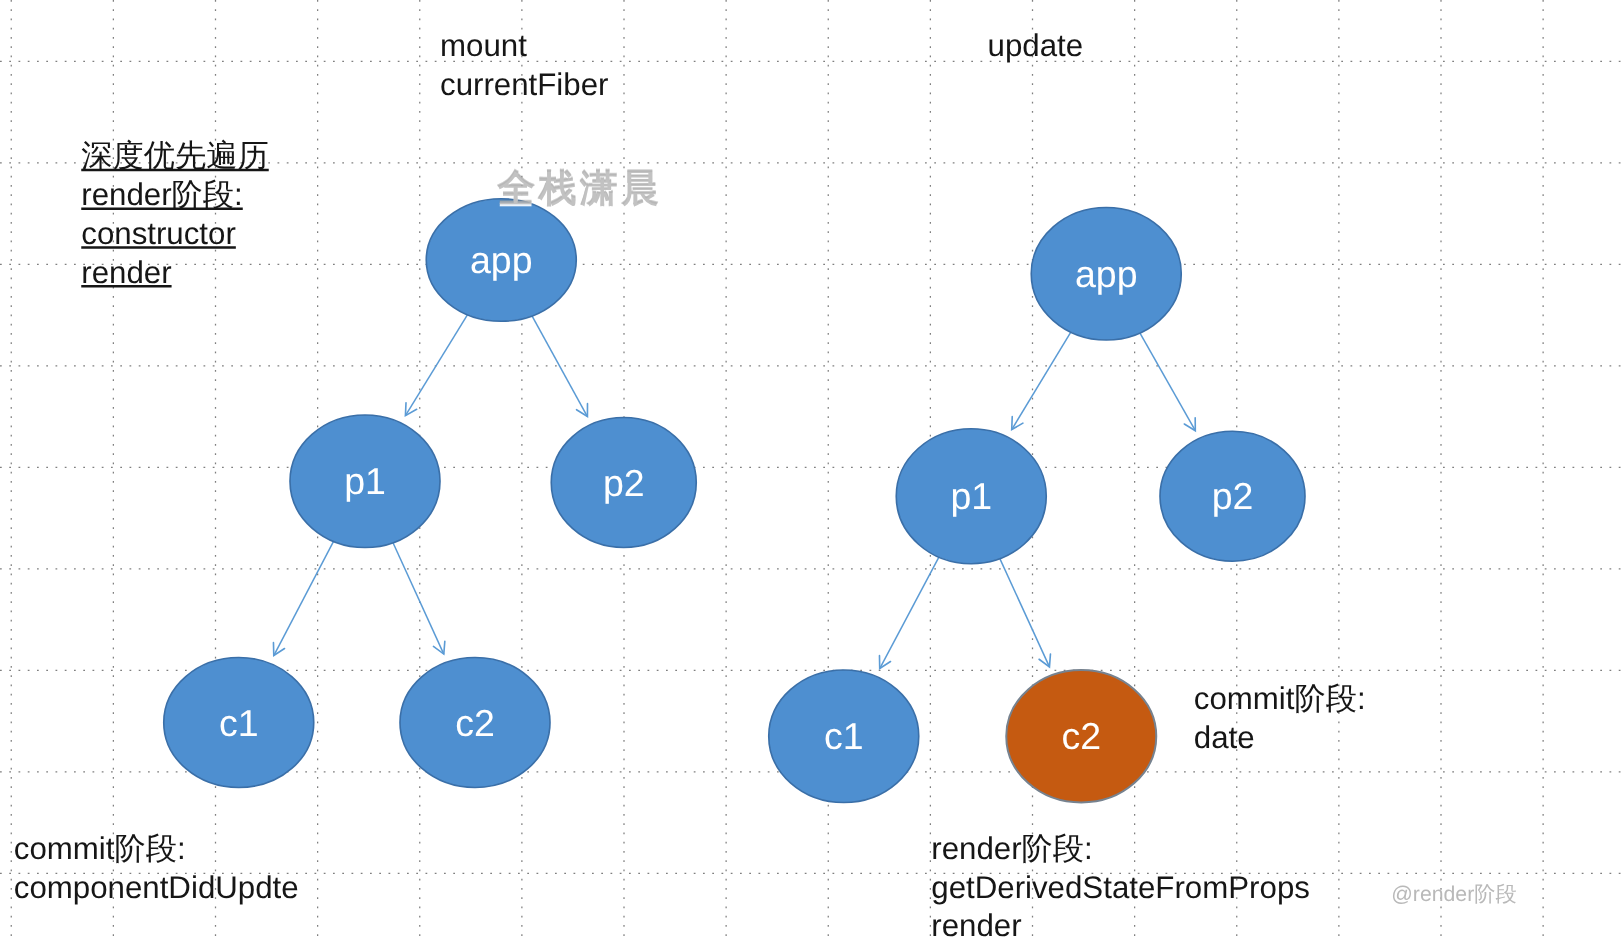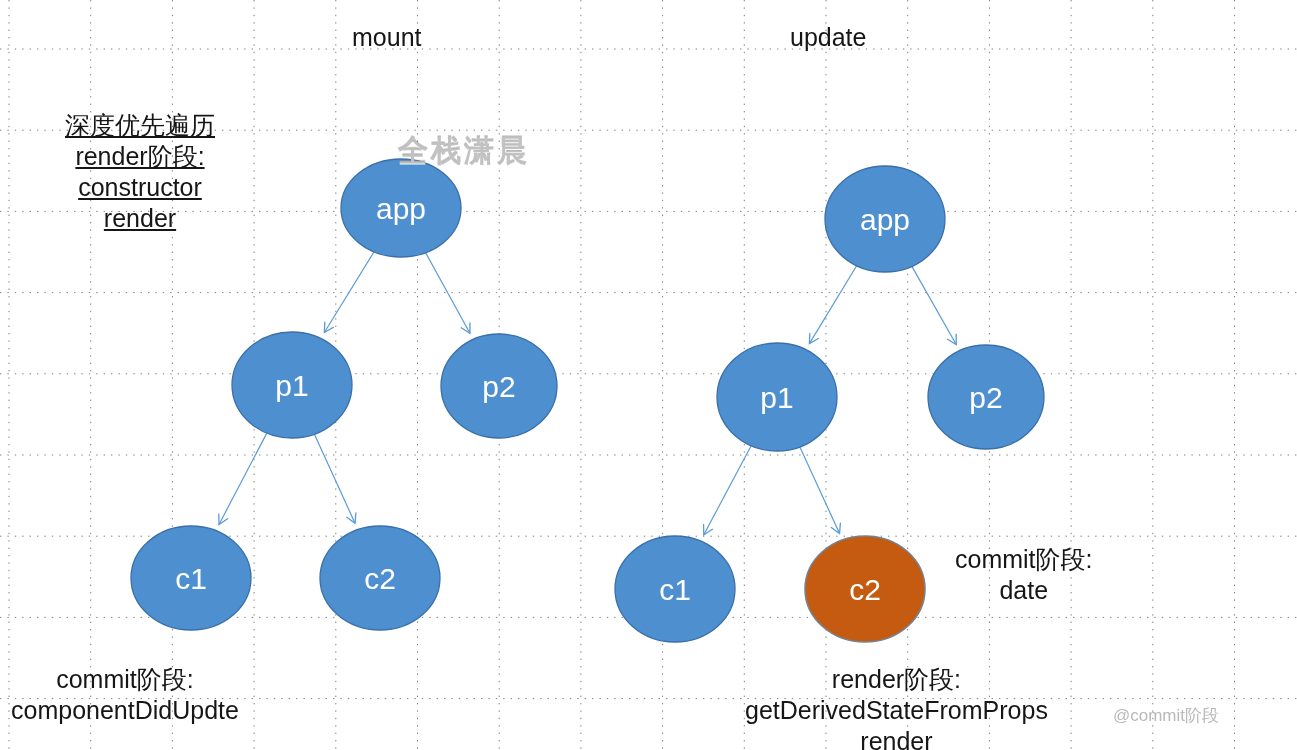--- a/index.html
+++ b/index.html
@@ -22,21 +22,21 @@
     height: 750px;
   }
   .annotation {
     position: absolute;
     color: #161616;
     font-size: 25px;
     line-height: 31px;
     white-space: nowrap;
     z-index: 3;
   }
-  .annotation-line { white-space: nowrap; text-align: center; }
+  .annotation-line { white-space: nowrap; }
   .annotation-line.cjk {
     font-family: "Liberation Serif", "DejaVu Serif", serif;
   }
   .watermark {
     position: absolute;
     z-index: 4;
     white-space: nowrap;
     pointer-events: none;
   }
   .watermark-brand {
@@ -128,32 +128,33 @@
       </g>
     </svg>
 <div class="annotation" style="left: 65px; top: 110px; text-decoration: underline;">
       <div class="annotation-line cjk">深度优先遍历</div>
       <div class="annotation-line">render阶段:</div>
       <div class="annotation-line">constructor</div>
       <div class="annotation-line">render</div>
     </div>
     <div class="annotation" style="left: 352px; top: 22px;">
       <div class="annotation-line">mount</div>
+      <div class="annotation-line">currentFiber</div>
     </div>
     <div class="annotation" style="left: 790px; top: 22px;">
       <div class="annotation-line">update</div>
     </div>
     <div class="annotation" style="left: 11px; top: 664px;">
       <div class="annotation-line">commit阶段:</div>
       <div class="annotation-line">componentDidUpdte</div>
     </div>
     <div class="annotation" style="left: 745px; top: 664px;">
       <div class="annotation-line">render阶段:</div>
       <div class="annotation-line">getDerivedStateFromProps</div>
       <div class="annotation-line">render</div>
     </div>
     <div class="annotation" style="left: 955px; top: 544px;">
       <div class="annotation-line">commit阶段:</div>
       <div class="annotation-line">date</div>
     </div>
     <div class="watermark watermark-brand" style="left: 398px; top: 131px;">全栈潇晨</div>
-    <div class="watermark watermark-site" style="left: 1113px; top: 704px;">@commit阶段</div>
+    <div class="watermark watermark-site" style="left: 1113px; top: 704px;">@render阶段</div>
   </div>
 
 </body></html>

